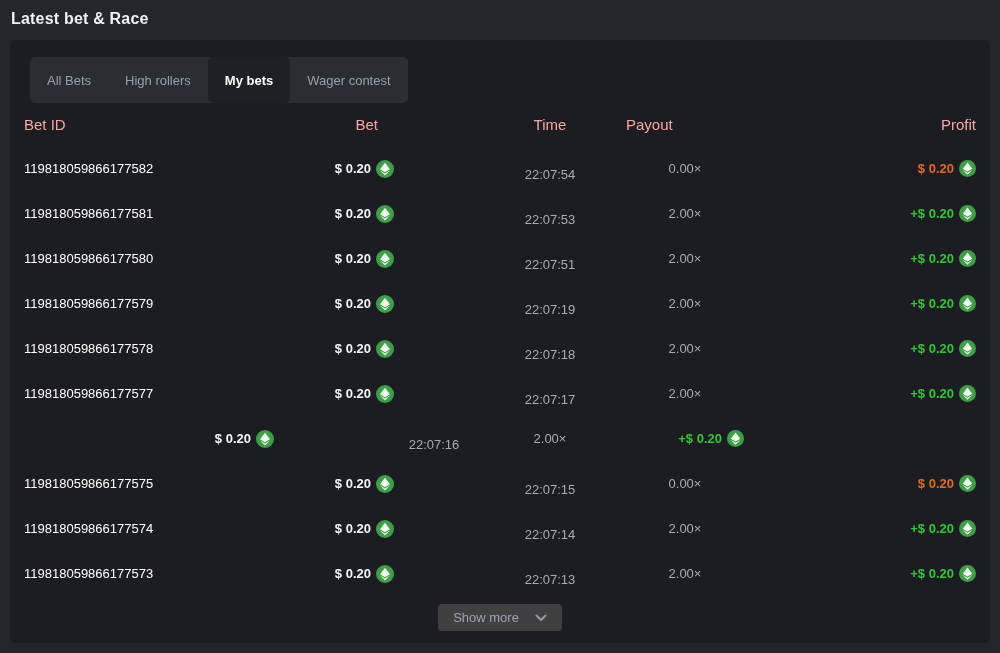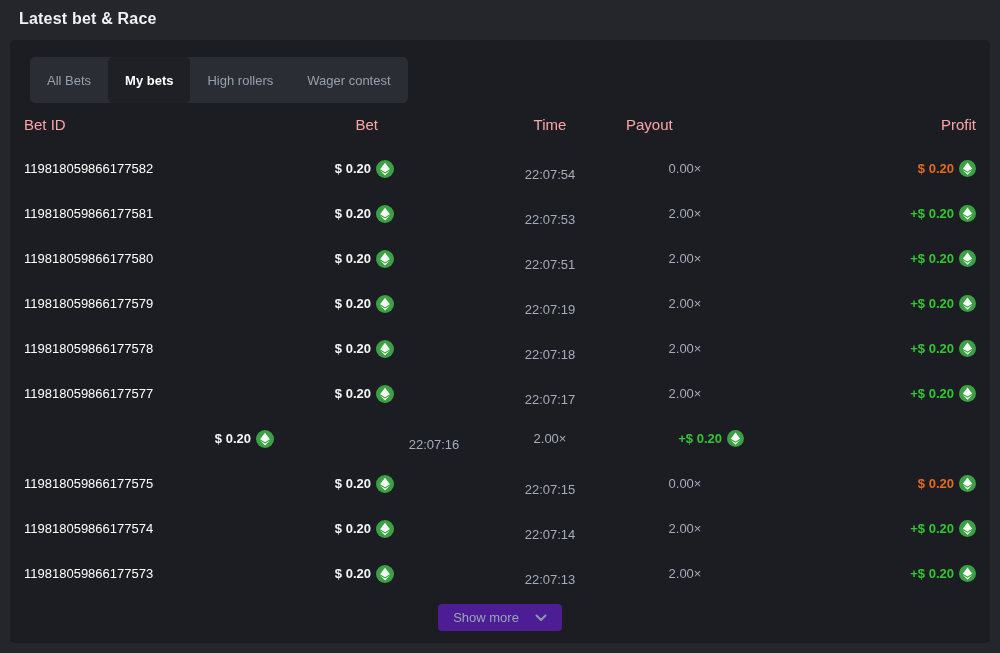--- a/index.html
+++ b/index.html
@@ -15,21 +15,21 @@
   html,body{width:1000px;height:653px;}
   body{
     background:var(--page-background);
     font-family:"Liberation Sans","DejaVu Sans",sans-serif;
     overflow:hidden;
   }
   .title-bar{
     height:37px;
     display:flex;
     align-items:center;
-    padding:0 19px;
+    padding:0 11px;
   }
   .page-title{
     color:#f0f1f4;
     font-size:16px;
     font-weight:700;
     letter-spacing:.2px;
   }
   .panel{
     margin:3px 10px 0;
     height:603px;
@@ -109,21 +109,21 @@
     display:flex;
     justify-content:center;
     margin-top:8px;
   }
   .show-more{
     display:inline-flex;
     align-items:center;
     gap:16px;
     height:27px;
     padding:0 15px;
-    background:#4c1d95;
+    background:#404040;
     border:none;
     border-radius:4px;
     color:#9aa4b3;
     font-size:13px;
     font-family:inherit;
     cursor:pointer;
   }
 </style>
 </head>
 <body>
@@ -131,22 +131,22 @@
 <div>
 
   <div class="title-bar">
     <div class="page-title">Latest bet &amp; Race</div>
   </div>
 
   <div class="panel">
 
     <div class="tabbar">
       <div class="tab">All Bets</div>
+      <div class="tab">High rollers</div>
       <div class="tab active">My bets</div>
-      <div class="tab">High rollers</div>
       <div class="tab">Wager contest</div>
     </div>
 
     <div class="grid-row thead">
       <div class="cell">Bet ID</div>
       <div class="cell h-bet">Bet</div>
       <div class="cell"></div>
       <div class="cell h-time">Time</div>
       <div class="cell h-payout">Payout</div>
       <div class="cell h-profit">Profit</div>

